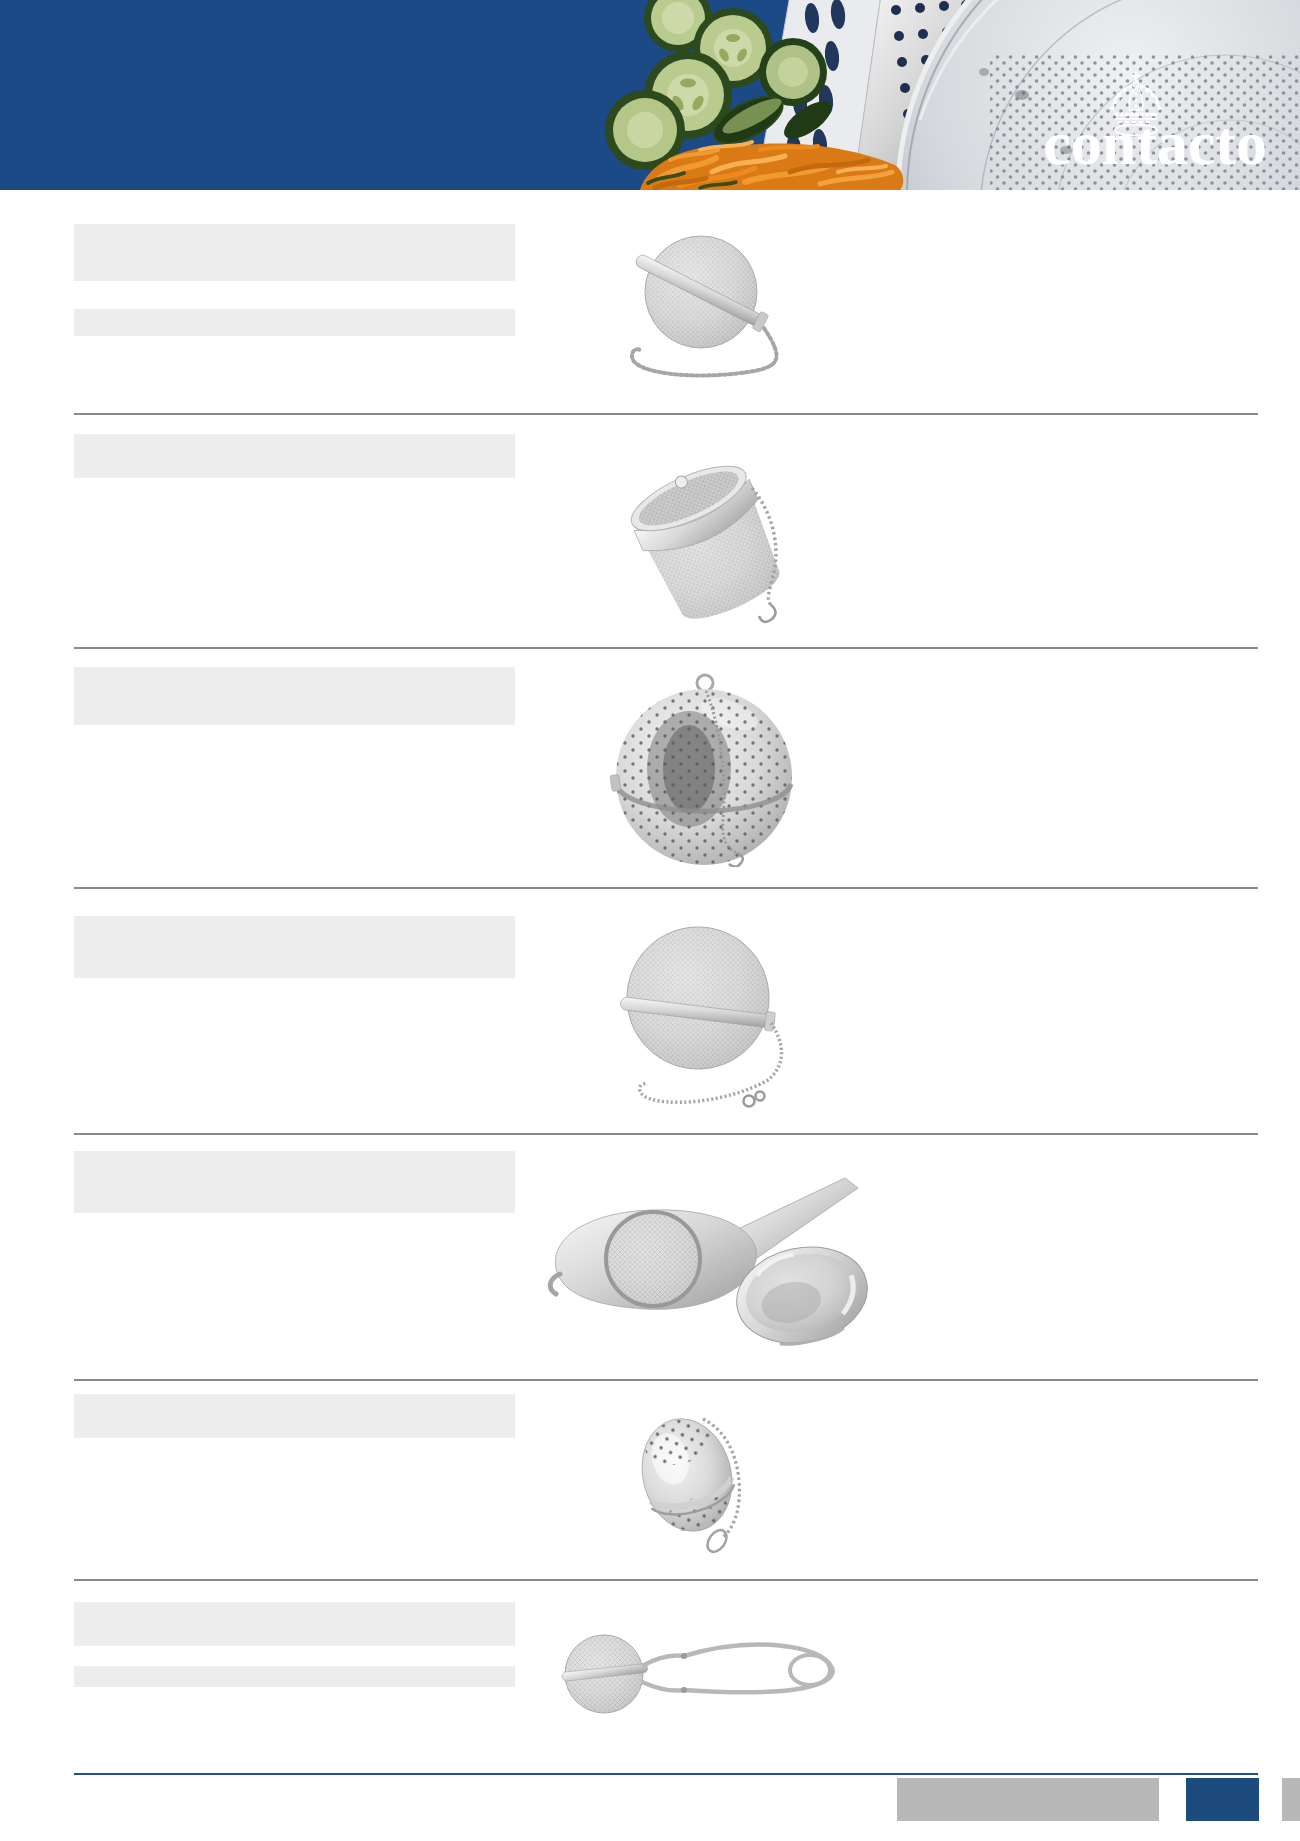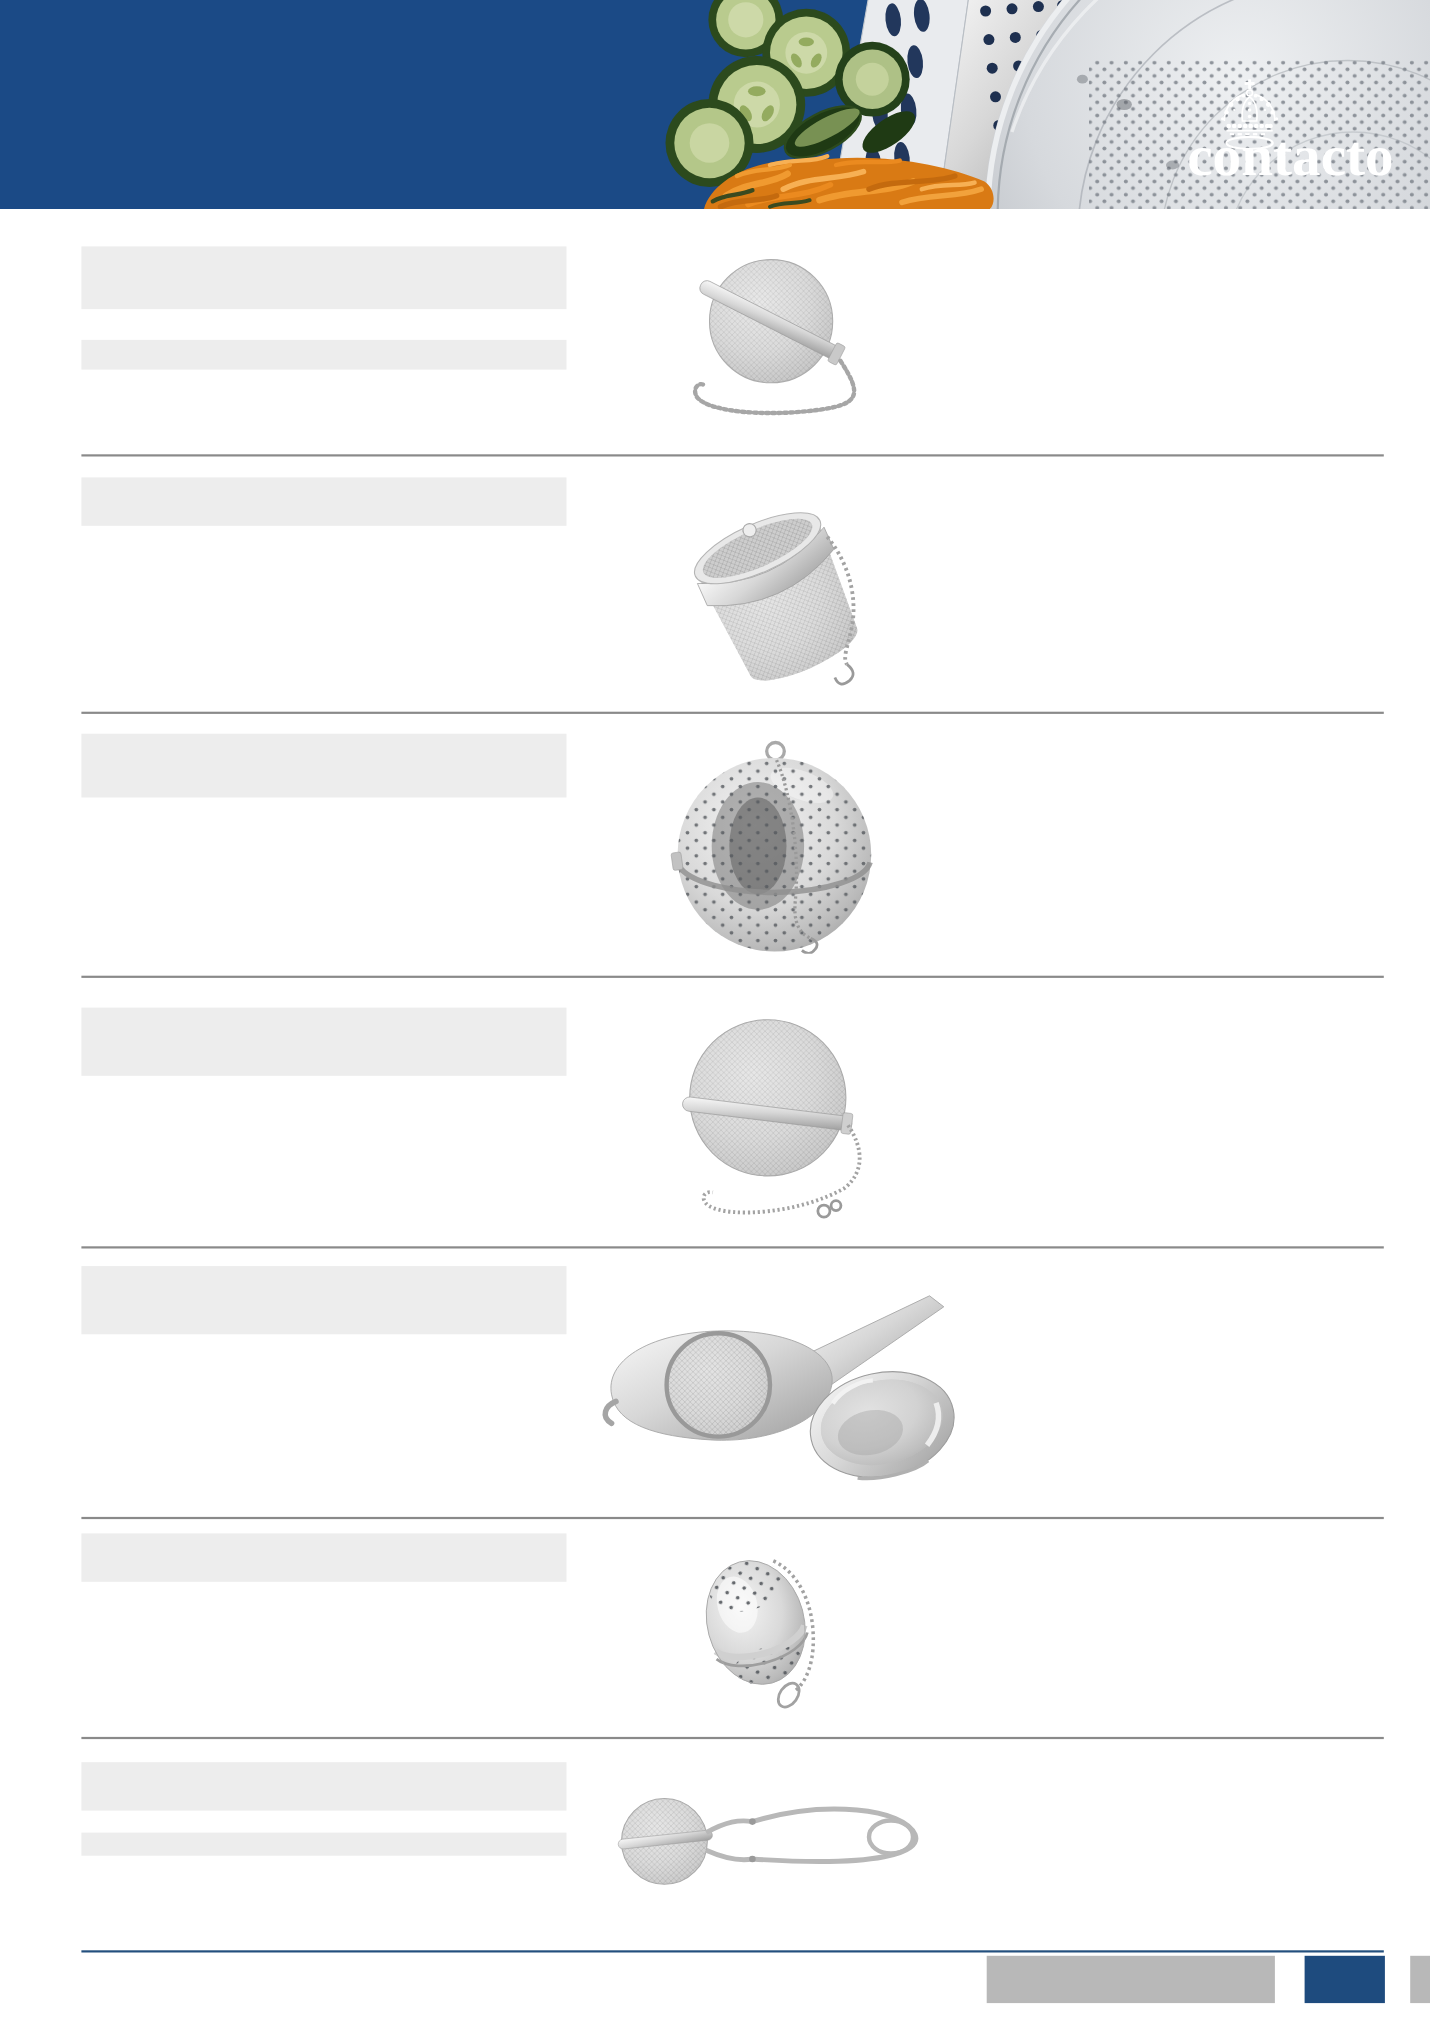--- a/index.html
+++ b/index.html
@@ -6,21 +6,21 @@
   body{font-family:"Liberation Sans",sans-serif;}
   .page{position:relative;width:1300px;height:1841px;background:#ffffff;overflow:hidden;}
 
   
   .header{position:absolute;left:0;top:0;width:1300px;height:190px;background:#1b4a86;overflow:hidden;}
   .header svg.collage{position:absolute;left:0;top:0;}
   .crown{position:absolute;left:1104px;top:72px;width:64px;height:64px;}
   .wordmark{
     position:absolute;right:33px;top:112px;
     font-family:"Liberation Serif",serif;font-weight:bold;
-    font-size:52px;line-height:62px;color:#ffffff;letter-spacing:0px;white-space:nowrap;
+    font-size:62px;line-height:62px;color:#ffffff;letter-spacing:0px;white-space:nowrap;
   }
 
   
   .row{position:absolute;left:0;width:1300px;}
   .bar{position:absolute;background:#ededed;}
   .divider{position:absolute;left:74px;width:1184px;height:2px;background:#8a8a8a;}
   .product{position:absolute;}
 
   
   .footer-rule{position:absolute;left:74px;top:1773px;width:1184px;height:2px;background:#24507e;}

